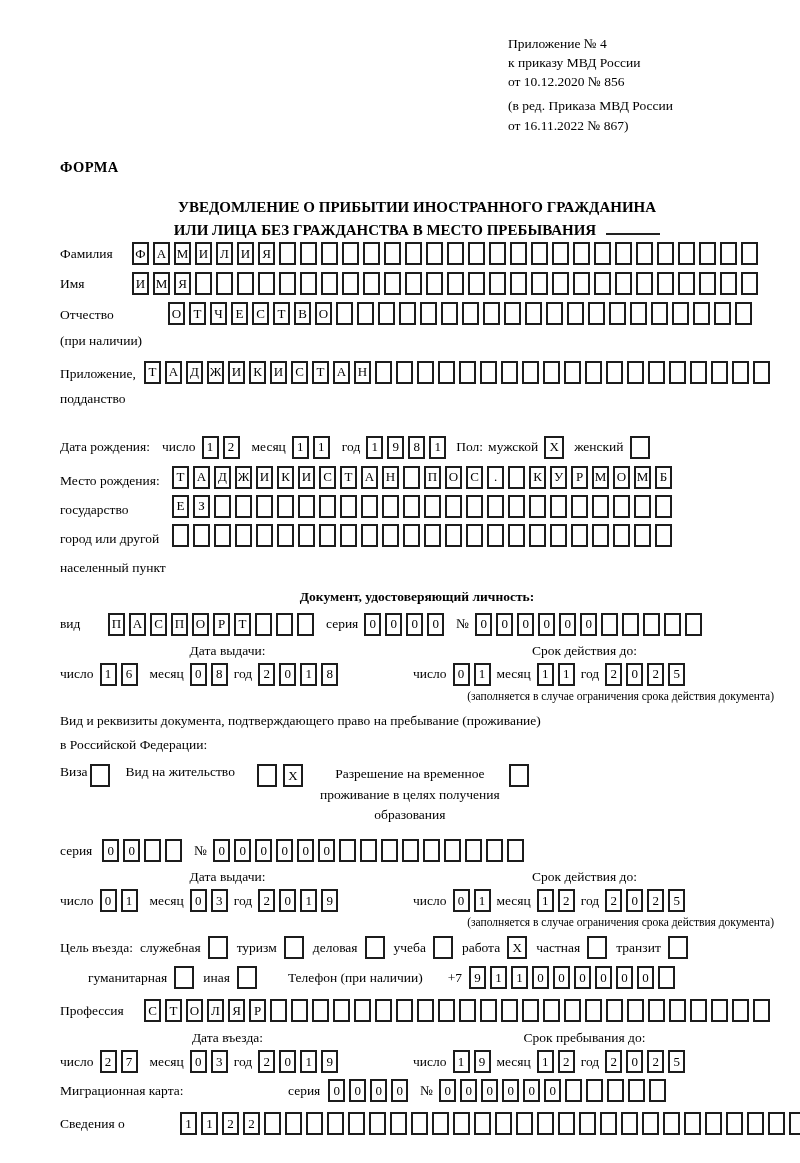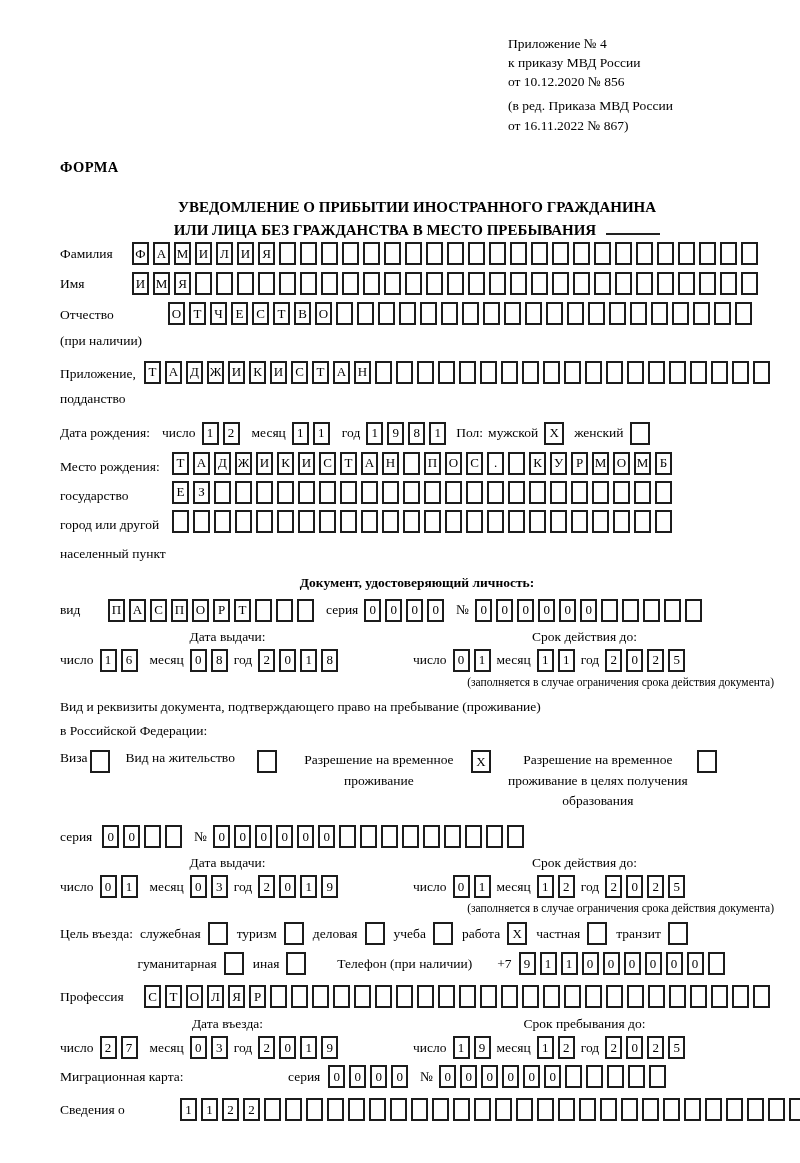--- a/index.html
+++ b/index.html
@@ -52,21 +52,21 @@
   .small { font-size:11.5px; }
   .note-r { margin-top:4px; text-align:right; }
 
   .optrow { display:flex; align-items:flex-start; margin:8px 0 14px 0; }
   .optlbl { text-align:center; line-height:1.5; }
   .ow170 { width:172px; margin-left:16px; }
   .ow185 { width:186px; margin-left:14px; }
 
   .purpose { display:flex; align-items:center; gap:3px; flex-wrap:nowrap; }
   .purpose .ck { margin-left:4px; margin-right:6px; }
-  .indent70 { margin-left:28px;justify-content:center; }
+  .indent70 { margin-left:28px; }
 </style>
 </head>
 <body>
 
 <div class="page">
 
   <div class="hdr">
     <div>Приложение № 4</div>
     <div>к приказу МВД России</div>
     <div>от 10.12.2020 № 856</div>
@@ -223,21 +223,21 @@
         <span class="cbox"></span>
         <span class="cbox"></span>
         <span class="cbox"></span>
         <span class="cbox"></span>
         <span class="cbox"></span>
         <span class="cbox"></span>
         <span class="cbox"></span>
       </span>
   </div>
 
-  <div class="row" style="margin-top:10px;text-align:center;">
+  <div class="row" style="margin-top:24px;text-align:center;">
     <span>Дата рождения:</span>
     <span class="mlbl">число</span>
     <span class="boxes">
         <span class="cbox">1</span>
         <span class="cbox">2</span>
       </span>
     <span class="mlbl">месяц</span>
     <span class="boxes">
         <span class="cbox">1</span>
         <span class="cbox">1</span>
@@ -432,21 +432,20 @@
   </div>
 
   <div style="margin-top:6px; line-height:1.9;">Вид и реквизиты документа, подтверждающего право на пребывание (проживание)</div>
   <div style="line-height:1.7;">в Российской Федерации:</div>
 
   <div class="optrow">
     <span>Виза</span>
     <span class="ck" style="margin-left:2px;"></span>
     <span style="margin-left:16px;">Вид на жительство</span>
     <span class="ck" style="margin-left:22px;"></span>
-    <span class="optlbl ow170">Разрешение на временное проживание</span>
     <span class="ck">X</span>
     <span class="optlbl ow185">Разрешение на временное проживание в целях получения образования</span>
     <span class="ck"></span>
   </div>
 
   <div class="row" style="margin-top:14px;">
     <span>серия</span>
     <span class="boxes" style="margin-left:10px;">
         <span class="cbox">0</span>
         <span class="cbox">0</span>

